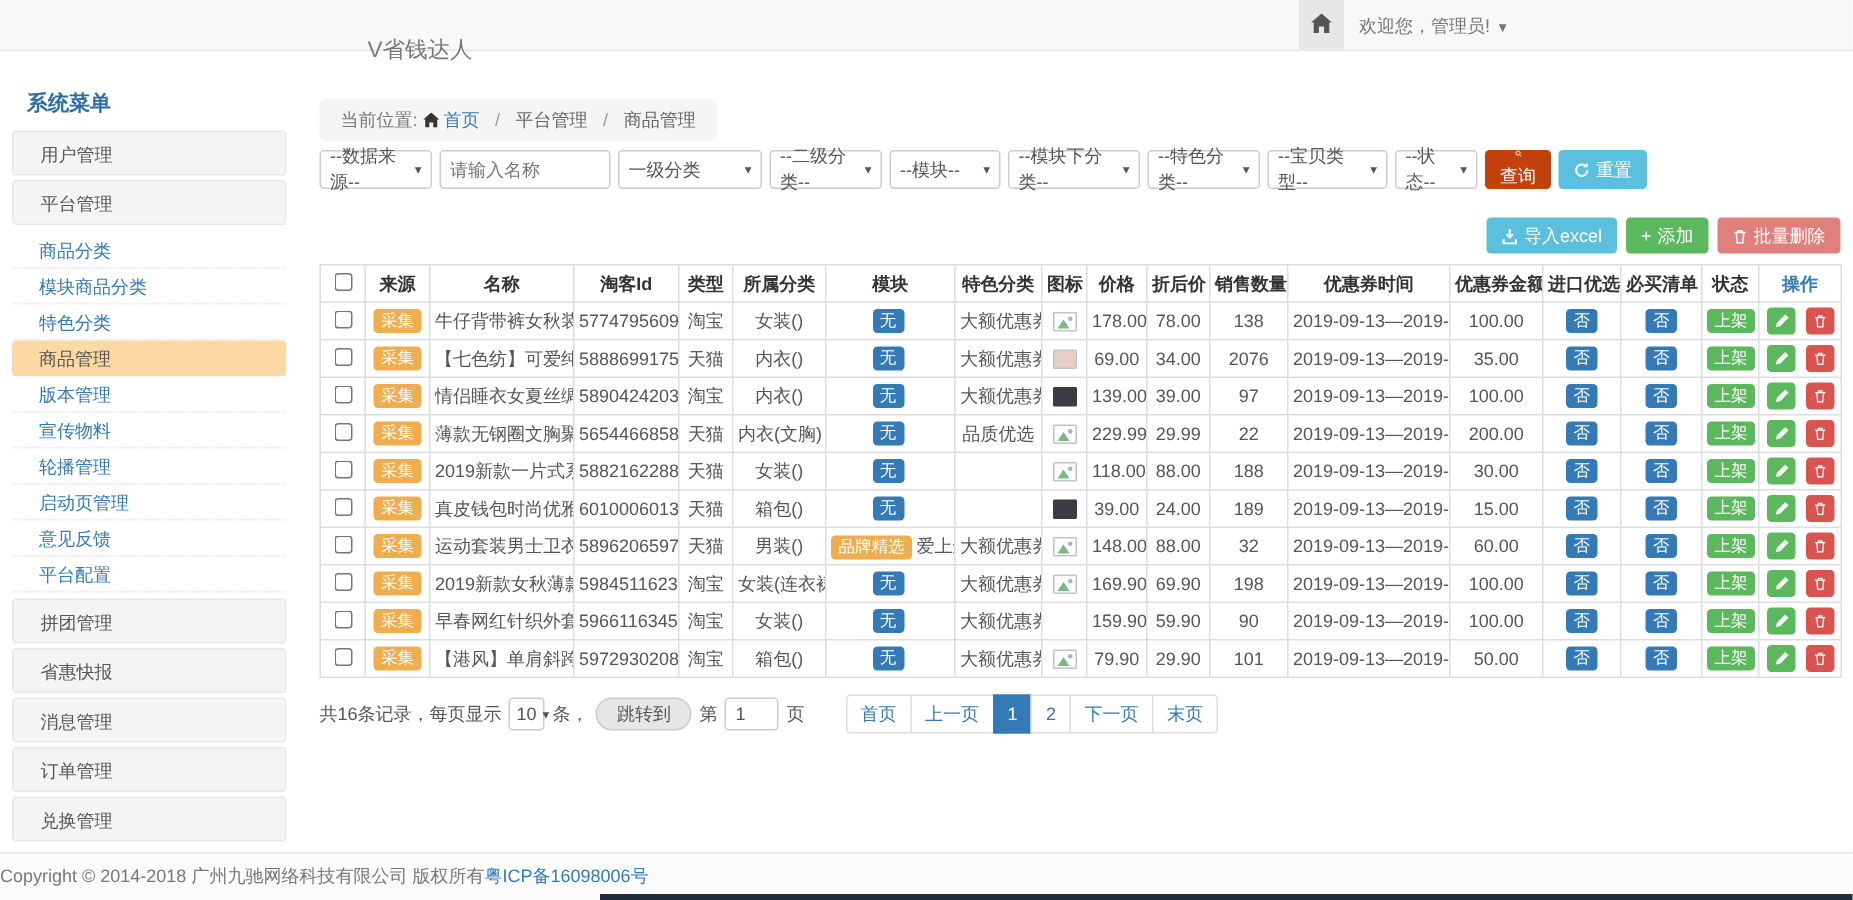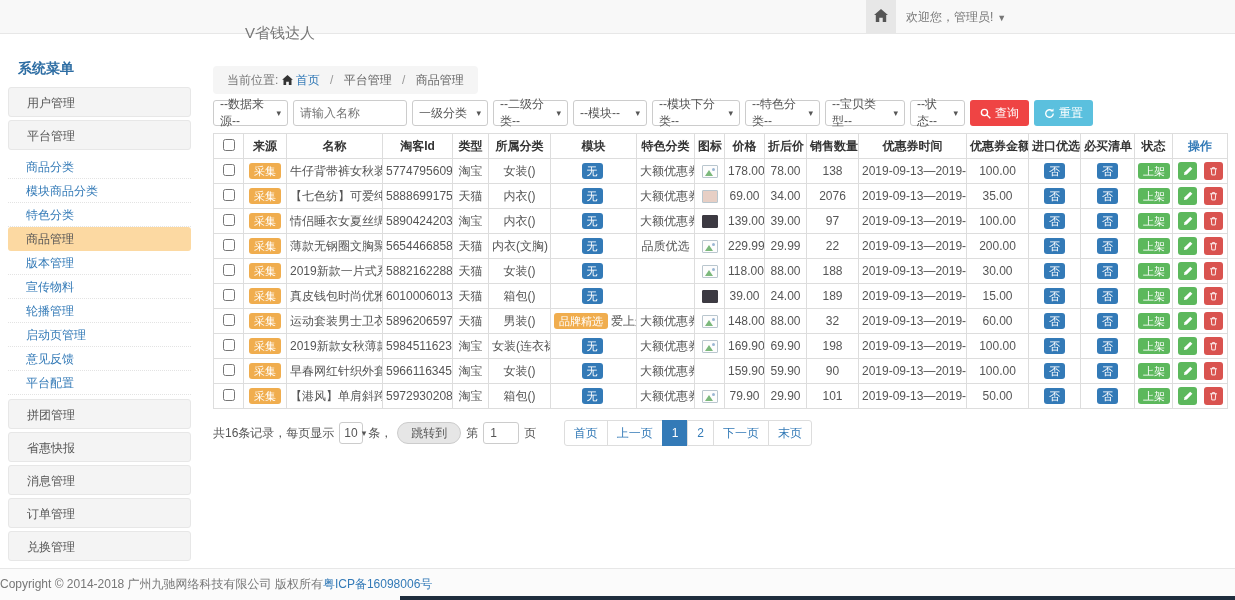--- a/index.html
+++ b/index.html
@@ -39,21 +39,21 @@
   .filters { display:flex; gap:5px; margin-top:6px; align-items:center; }
   .sel { height:26px; border:1px solid #ccc; border-radius:3px; background:#fff;
     display:flex; align-items:center; justify-content:space-between; padding:0 6px;
     color:#555; cursor:pointer; }
   .sel b { font-size:9px; color:#555; font-weight:normal; margin-left:4px; }
   .txt { height:26px; border:1px solid #ccc; border-radius:3px; padding:0 6px;
     color:#555; font-size:12px; font-family:inherit; }
   .btn { height:26px; border:none; border-radius:3px; color:#fff; font-size:12px;
     display:inline-flex; align-items:center; gap:4px; padding:0 10px; cursor:pointer;
     font-family:inherit; }
-  .b-primary { background:#ef4444; }
+  .b-primary { background:#c2410c;flex-direction:column; }
   .b-info { background:#5bc0de; }
   .b-success { background:#5cb85c; }
   .b-danger-light { background:#e0807c; }
 
   
   .toolbar { display:flex; justify-content:flex-end; gap:6px; margin-top:19px; }
   .toolbar .btn { height:24px; }
 
   
   table { width:1014px; border-collapse:collapse; table-layout:fixed; margin-top:7px; }
@@ -157,21 +157,21 @@
     <span class="sep">/</span>
     <span class="crumb">商品管理</span>
   </div>
 
   <div class="filters">
     <div class="sel" style="width:75px">
         <span>--数据来源--</span>
         <b>▾</b>
       </div>
     <input class="txt" style="width: 114px;" placeholder="请输入名称">
-    <div class="sel" style="width:76px">
+    <div class="sel" style="width:96px">
         <span>一级分类</span>
         <b>▾</b>
       </div>
     <div class="sel" style="width:75px">
         <span>--二级分类--</span>
         <b>▾</b>
       </div>
     <div class="sel" style="width:74px">
         <span>--模块--</span>
         <b>▾</b>
@@ -201,20 +201,39 @@
     </button>
     <button class="btn b-info">
       <svg width="11" height="11" viewBox="0 0 16 16">
           <path d="M13.5 8a5.5 5.5 0 1 1-1.6-3.9" fill="none" stroke="#fff" stroke-width="2"></path>
           <path d="M13.8 0.8v4.4H9.4z" fill="#fff"></path>
         </svg>
       <span>重置</span>
     </button>
   </div>
 
+  <div class="toolbar">
+    <button class="btn b-info">
+      <svg width="11" height="11" viewBox="0 0 16 16">
+          <path d="M8 1v8M5 6l3 3 3-3" stroke="#fff" stroke-width="2" fill="none"></path>
+          <path d="M2 11v4h12v-4" stroke="#fff" stroke-width="2" fill="none"></path>
+        </svg>
+      <span>导入excel</span>
+    </button>
+    <button class="btn b-success">
+      <span>+</span>
+      <span>添加</span>
+    </button>
+    <button class="btn b-danger-light">
+      <svg width="10" height="11" viewBox="0 0 16 16">
+          <path d="M2 4h12M6 4V2h4v2M4 4l1 11h6l1-11" stroke="#fff" fill="none" stroke-width="1.6"></path>
+        </svg>
+      <span>批量删除</span>
+    </button>
+  </div>
 
   <table>
     <colgroup>
       <col style="width:30px">
         <col style="width:43px">
         <col style="width:96px">
         <col style="width:70px">
       <col style="width:36px">
         <col style="width:62px">
         <col style="width:86px">

